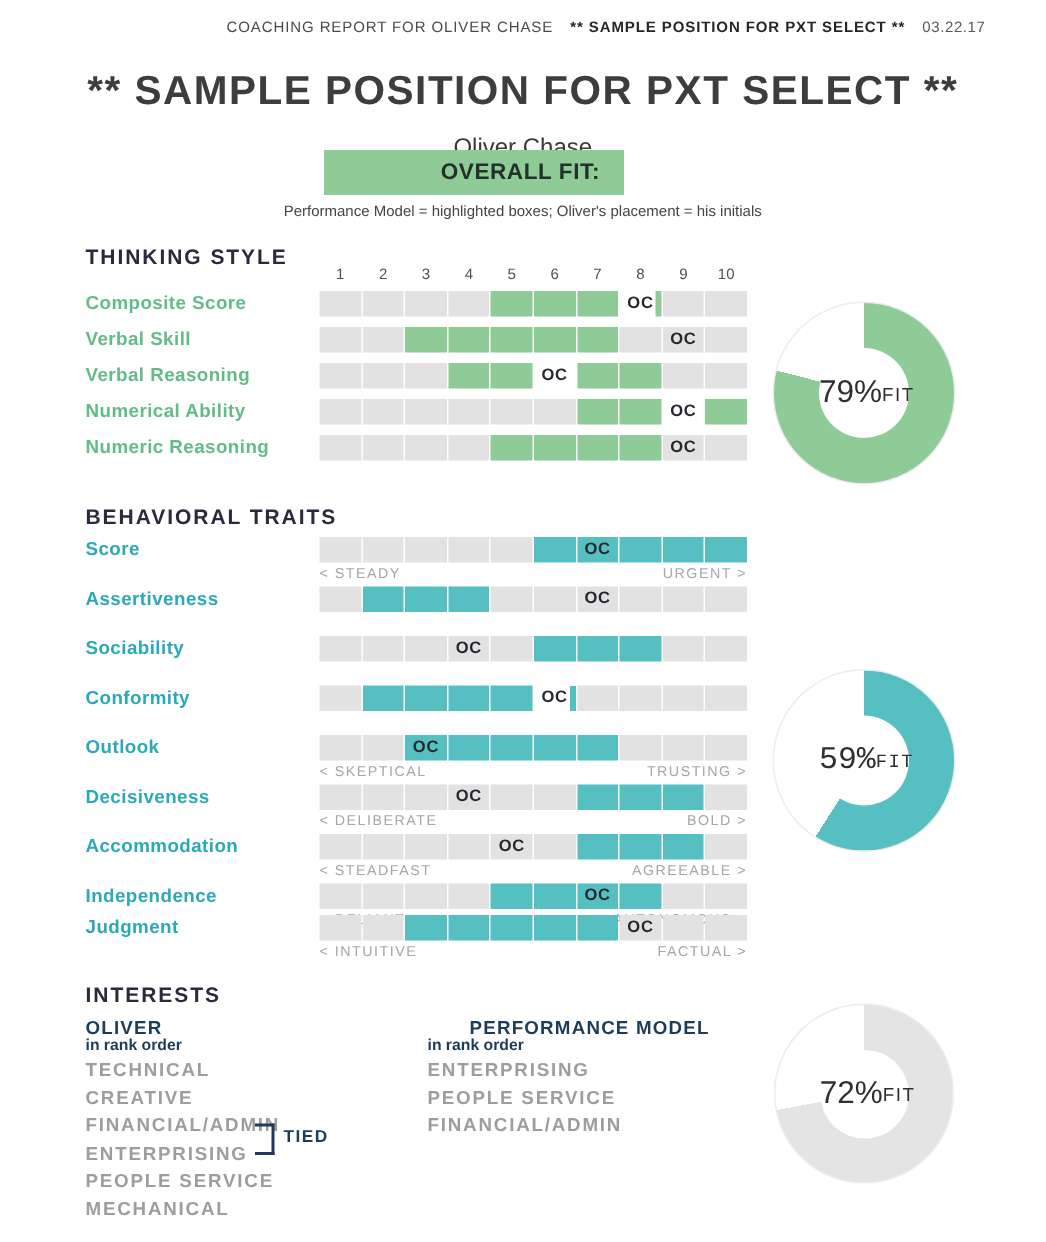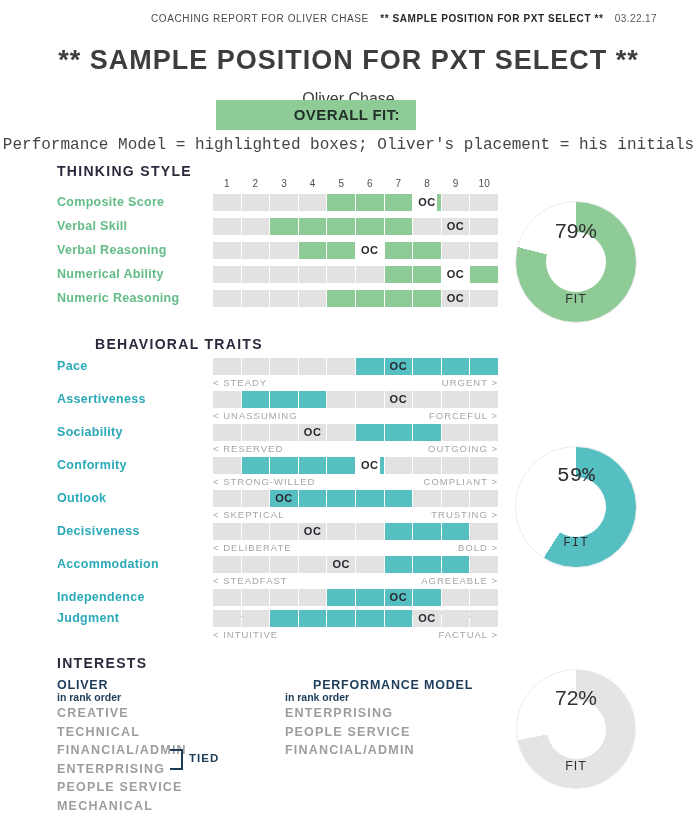--- a/index.html
+++ b/index.html
@@ -15,21 +15,21 @@
   .subtitle { position:absolute; top:90px; left:0; width:100%; text-align:center;
               font-size:16px; color:#3a3a3a; }
 
   .overall { position:absolute; left:216px; top:100px; width:284px; height:30px; display:flex; gap:2px; }
   .ov-green { width:200px; background:#8ecb96; color:#22312a; font-weight:700; font-size:15px;
               text-align:right; line-height:30px; padding-right:16px; letter-spacing:0.4px; }
   .ov-teal  { flex:1; background:#5ec6c8; color:#1f3133; font-weight:700; font-size:15px;
               text-align:center; line-height:30px; letter-spacing:0.4px; }
 
   .note { position:absolute; top:136px; left:0; width:100%; text-align:center;
-          font-size:16px; color:#454545;font-family:Liberation Mono, monospace; }
+          font-size:10px; color:#454545; }
 
   .sec-title { position:absolute; left:57px; font-size:14px; font-weight:700;
                color:#2a2a3d; letter-spacing:1.3px; }
 
   .scale { position:absolute; left:213px; top:178px; width:285px; height:12px; display:flex; gap:1px; }
   .scale-num { flex:1; text-align:center; font-size:10px; color:#4f4f4f; }
 
   .t-row, .b-row { position:absolute; left:0; width:697px; height:17px; }
   .t-label { position:absolute; left:57px; top:0; line-height:17px;
              font-size:12.5px; font-weight:700; color:#63bc87; letter-spacing:0.3px; }
@@ -40,21 +40,21 @@
   .cell { flex:1; height:17px; }
   .cell.oc { font-size:11px; font-weight:700; color:#26262e; text-align:center;
              line-height:17px; letter-spacing:0.5px; }
 
   .b-ends { position:absolute; left:213px; top:19px; width:285px; display:flex;
             justify-content:space-between; font-size:9.5px; color:#a6a6a6; letter-spacing:1px; }
 
   .donut-slot { position:absolute; }
   .donut { width:100%; height:100%; border-radius:50%; position:relative; border:1px solid #ececec; }
   .hole { position:absolute; inset:25%; background:#fff; border-radius:50%;
-          display:flex; flex-direction:column; align-items:center; justify-content:center;gap:48px; }
+          display:flex; flex-direction:row; align-items:center; justify-content:flex-start; }
   .hole .pct { font-size:21px; color:#2f2f2f; }
   .hole .fitlab { font-size:12.5px; color:#2f2f2f; letter-spacing:1px; margin-top:1px; }
 
   .int-head { position:absolute; font-size:12.5px; font-weight:700; color:#1c3c59; letter-spacing:0.8px; }
   .int-sub  { position:absolute; font-size:10.5px; font-weight:600; color:#1c3c59; }
   .int-items { position:absolute; }
   .int-item { height:18.5px; line-height:18.5px; font-size:12.5px; font-weight:600;
               color:#9d9d9d; letter-spacing:1.2px; }
 
   .tied-bracket { position:absolute; left:170px; top:749px; width:13px; height:21px;
@@ -174,24 +174,24 @@
     </div>
   <div class="donut-slot" id="donut-thinking" style="left:515px; top:201px; width:122px; height:122px;">
       <div class="donut" style="background: conic-gradient(rgb(142, 203, 150) 0deg, rgb(142, 203, 150) 79%, rgb(255, 255, 255) 79%, rgb(255, 255, 255) 100%);">
         <div class="hole">
           <div class="pct">79%</div>
           <div class="fitlab">FIT</div>
         </div>
       </div>
     </div>
 
-  <div class="sec-title" style="top:336px;margin-left:38px;">BEHAVIORAL TRAITS</div>
+  <div class="sec-title" style="top:336px;">BEHAVIORAL TRAITS</div>
   <div id="behavioral-rows">
       <div class="b-row" style="top: 358px;">
-        <div class="b-label">Pace</div>
+        <div class="b-label">Score</div>
         <div class="bar">
           <div class="cell" style="background: rgb(226, 226, 226);"></div>
           <div class="cell" style="background: rgb(226, 226, 226);"></div>
           <div class="cell" style="background: rgb(226, 226, 226);"></div>
           <div class="cell" style="background: rgb(226, 226, 226);"></div>
           <div class="cell" style="background: rgb(226, 226, 226);"></div>
           <div class="cell" style="background: rgb(86, 191, 194);"></div>
           <div class="cell oc" style="background: rgb(86, 191, 194);">OC</div>
           <div class="cell" style="background: rgb(86, 191, 194);"></div>
           <div class="cell" style="background: rgb(86, 191, 194);"></div>
@@ -209,61 +209,49 @@
           <div class="cell" style="background: rgb(86, 191, 194);"></div>
           <div class="cell" style="background: rgb(86, 191, 194);"></div>
           <div class="cell" style="background: rgb(86, 191, 194);"></div>
           <div class="cell" style="background: rgb(226, 226, 226);"></div>
           <div class="cell" style="background: rgb(226, 226, 226);"></div>
           <div class="cell oc" style="background: rgb(226, 226, 226);">OC</div>
           <div class="cell" style="background: rgb(226, 226, 226);"></div>
           <div class="cell" style="background: rgb(226, 226, 226);"></div>
           <div class="cell" style="background: rgb(226, 226, 226);"></div>
         </div>
-        <div class="b-ends">
-          <div>&lt; UNASSUMING</div>
-          <div>FORCEFUL &gt;</div>
-        </div>
       </div>
       <div class="b-row" style="top: 424px;">
         <div class="b-label">Sociability</div>
         <div class="bar">
           <div class="cell" style="background: rgb(226, 226, 226);"></div>
           <div class="cell" style="background: rgb(226, 226, 226);"></div>
           <div class="cell" style="background: rgb(226, 226, 226);"></div>
           <div class="cell oc" style="background: rgb(226, 226, 226);">OC</div>
           <div class="cell" style="background: rgb(226, 226, 226);"></div>
           <div class="cell" style="background: rgb(86, 191, 194);"></div>
           <div class="cell" style="background: rgb(86, 191, 194);"></div>
           <div class="cell" style="background: rgb(86, 191, 194);"></div>
           <div class="cell" style="background: rgb(226, 226, 226);"></div>
           <div class="cell" style="background: rgb(226, 226, 226);"></div>
         </div>
-        <div class="b-ends">
-          <div>&lt; RESERVED</div>
-          <div>OUTGOING &gt;</div>
-        </div>
       </div>
       <div class="b-row" style="top: 457px; padding-left: 39px;">
         <div class="b-label">Conformity</div>
         <div class="bar">
           <div class="cell" style="background: rgb(226, 226, 226);"></div>
           <div class="cell" style="background: rgb(86, 191, 194);"></div>
           <div class="cell" style="background: rgb(86, 191, 194);"></div>
           <div class="cell" style="background: rgb(86, 191, 194);"></div>
           <div class="cell" style="background: rgb(86, 191, 194);"></div>
           <div class="cell oc" style="background: rgb(255, 255, 255); box-shadow: rgb(86, 191, 194) -4px 0px 0px inset;">OC</div>
           <div class="cell" style="background: rgb(226, 226, 226);"></div>
           <div class="cell" style="background: rgb(226, 226, 226);"></div>
           <div class="cell" style="background: rgb(226, 226, 226);"></div>
           <div class="cell" style="background: rgb(226, 226, 226);"></div>
-        </div>
-        <div class="b-ends">
-          <div>&lt; STRONG-WILLED</div>
-          <div>COMPLIANT &gt;</div>
         </div>
       </div>
       <div class="b-row" style="top: 490px;">
         <div class="b-label">Outlook</div>
         <div class="bar">
           <div class="cell" style="background: rgb(226, 226, 226);"></div>
           <div class="cell" style="background: rgb(226, 226, 226);"></div>
           <div class="cell oc" style="background: rgb(86, 191, 194);">OC</div>
           <div class="cell" style="background: rgb(86, 191, 194);"></div>
           <div class="cell" style="background: rgb(86, 191, 194);"></div>
@@ -362,22 +350,22 @@
           <div class="fitlab">FIT</div>
         </div>
       </div>
     </div>
 
   <div class="sec-title" style="top:655px;">INTERESTS</div>
 
   <div class="int-head" style="left:57px; top:678px;">OLIVER</div>
   <div class="int-sub" style="left:57px; top:691px;">in rank order</div>
   <div class="int-items" id="oliver-items" style="left:57px; top:704px;">
+      <div class="int-item">TECHNICAL</div>
       <div class="int-item">CREATIVE</div>
-      <div class="int-item">TECHNICAL</div>
       <div class="int-item">FINANCIAL/ADMIN</div>
       <div class="int-item">ENTERPRISING</div>
       <div class="int-item">PEOPLE SERVICE</div>
       <div class="int-item">MECHANICAL</div>
     </div>
 
   <div class="tied-bracket"></div>
   <div class="tied-label">TIED</div>
 
   <div class="int-head" style="left:285px; top:678px;padding-left:28px;">PERFORMANCE MODEL</div>

